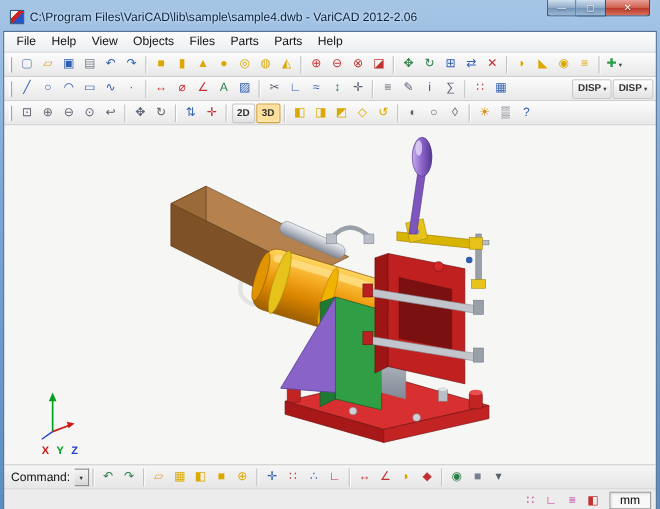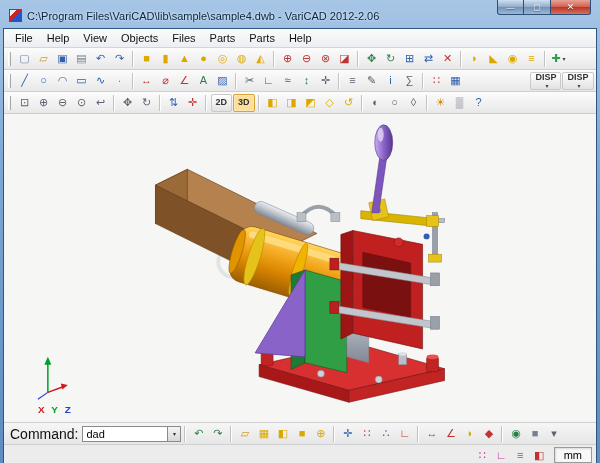--- a/index.html
+++ b/index.html
@@ -13,30 +13,30 @@
   .cap.min{width:27px;border-radius:0 0 0 3px;}
   .cap.max{width:26px;border-left:none;border-right:none;}
   .cap.close{width:41px;background:linear-gradient(#e8a198,#d0604e 50%,#b83324 50%,#d8705c);border-radius:0 0 3px 0;font-size:9px;}
   .client{height:438px;background:#f0f0f0;border:1px solid #30557f;display:flex;flex-direction:column;}
   .menubar{height:19px;background:linear-gradient(#fbfbfb,#eceff2);border-bottom:1px solid #d5d5d5;display:flex;align-items:center;padding-left:4px;flex:0 0 auto;}
   .menu-item{font-size:11px;color:#111;padding:2px 7px;cursor:default;text-align:right;}
   .toolbar{height:22px;background:linear-gradient(#fcfcfc,#e8e8e8);border-bottom:1px solid #cfcfcf;display:flex;align-items:center;padding:0 2px;overflow:hidden;flex:0 0 auto;}
   .tb-grip{width:3px;height:14px;border-left:1px solid #fff;border-right:1px solid #a8a8a8;margin:0 4px 0 2px;flex:0 0 auto;}
   .tb-btn{width:18px;height:18px;display:inline-flex;align-items:center;justify-content:center;border:1px solid transparent;border-radius:2px;margin:0 .5px;cursor:default;flex:0 0 auto;}
   .tb-btn .glyph{font-size:11px;line-height:1;}
-  .tb-btn.tb-txt{width:auto;padding:0 4px;border:1px solid #c9c9c9;background:linear-gradient(#fff,#e2e2e2);flex-direction:column;}
+  .tb-btn.tb-txt{width:auto;padding:0 4px;border:1px solid #c9c9c9;background:linear-gradient(#fff,#e2e2e2);}
   .tb-btn.tb-txt .glyph{font-size:9px;font-weight:bold;color:#333;}
   .tb-btn.tb-active{background:#fddf9a;border-color:#d8a23a;box-shadow:inset 0 0 2px #fff;}
   .tb-btn .dd{font-size:6px;color:#444;margin-left:2px;}
   .tb-sep{width:2px;height:16px;border-left:1px solid #c2c2c2;border-right:1px solid #fff;margin:0 3px;flex:0 0 auto;}
   .tb-spacer{flex:1;}
   .viewport{flex:1;position:relative;background:#f6f6f5;border-bottom:1px solid #cfcfcf;overflow:hidden;}
   .viewport svg{position:absolute;left:0;top:0;width:100%;height:100%;}
   .cmdbar{height:22px;background:linear-gradient(#f6f6f6,#e6e6e6);display:flex;align-items:center;padding:0 4px;border-bottom:1px solid #cfcfcf;flex:0 0 auto;}
-  .cmd-label{font-size:14px;color:#111;margin:0 4px 0 2px;white-space:nowrap;}
+  .cmd-label{font-size:11px;color:#111;margin:0 4px 0 2px;white-space:nowrap;}
   .cmd-input{width:86px;height:16px;border:1px solid #8a8a8a;background:#fff;font-size:11px;font-family:"Liberation Sans",sans-serif;padding:0 3px;}
   .cmd-dd{width:13px;height:16px;border:1px solid #8a8a8a;border-left:none;background:linear-gradient(#f4f4f4,#d8d8d8);font-size:6px;display:flex;align-items:center;justify-content:center;color:#333;}
   .statusbar{height:20px;background:#ececec;display:flex;align-items:center;justify-content:flex-end;padding:0 4px;flex:0 0 auto;}
   .units-box{border:1px solid #9a9a9a;background:#f8f8f8;box-shadow:inset 1px 1px 2px rgba(0,0,0,.12);font-size:11px;padding:0 9px;height:16px;display:flex;align-items:center;margin-left:5px;}
 </style>
 </head>
 <body>
 
 <div class="win">
   <div class="titlebar">
@@ -363,21 +363,20 @@
             <tspan fill="#d01818">X</tspan>
             <tspan fill="#00a020" dx="4">Y</tspan>
             <tspan fill="#2040d0" dx="4">Z</tspan>
           </text>
         </g>
       </svg>
     </div>
 
     <div class="cmdbar">
       <span class="cmd-label">Command:</span>
-      <input class="cmd-input" value="dad" style="">
       <span class="cmd-dd">
           <span class="dd">▾</span>
         </span>
       <span class="tb-sep"></span>
       <span style="display:contents"><span class="tb-btn">
             <span class="glyph" style="color: rgb(42, 127, 70);">↶</span>
           </span><span class="tb-btn">
             <span class="glyph" style="color: rgb(42, 127, 70);">↷</span>
           </span><span class="tb-sep"></span><span class="tb-btn">
             <span class="glyph" style="color: rgb(215, 155, 42);">▱</span>

